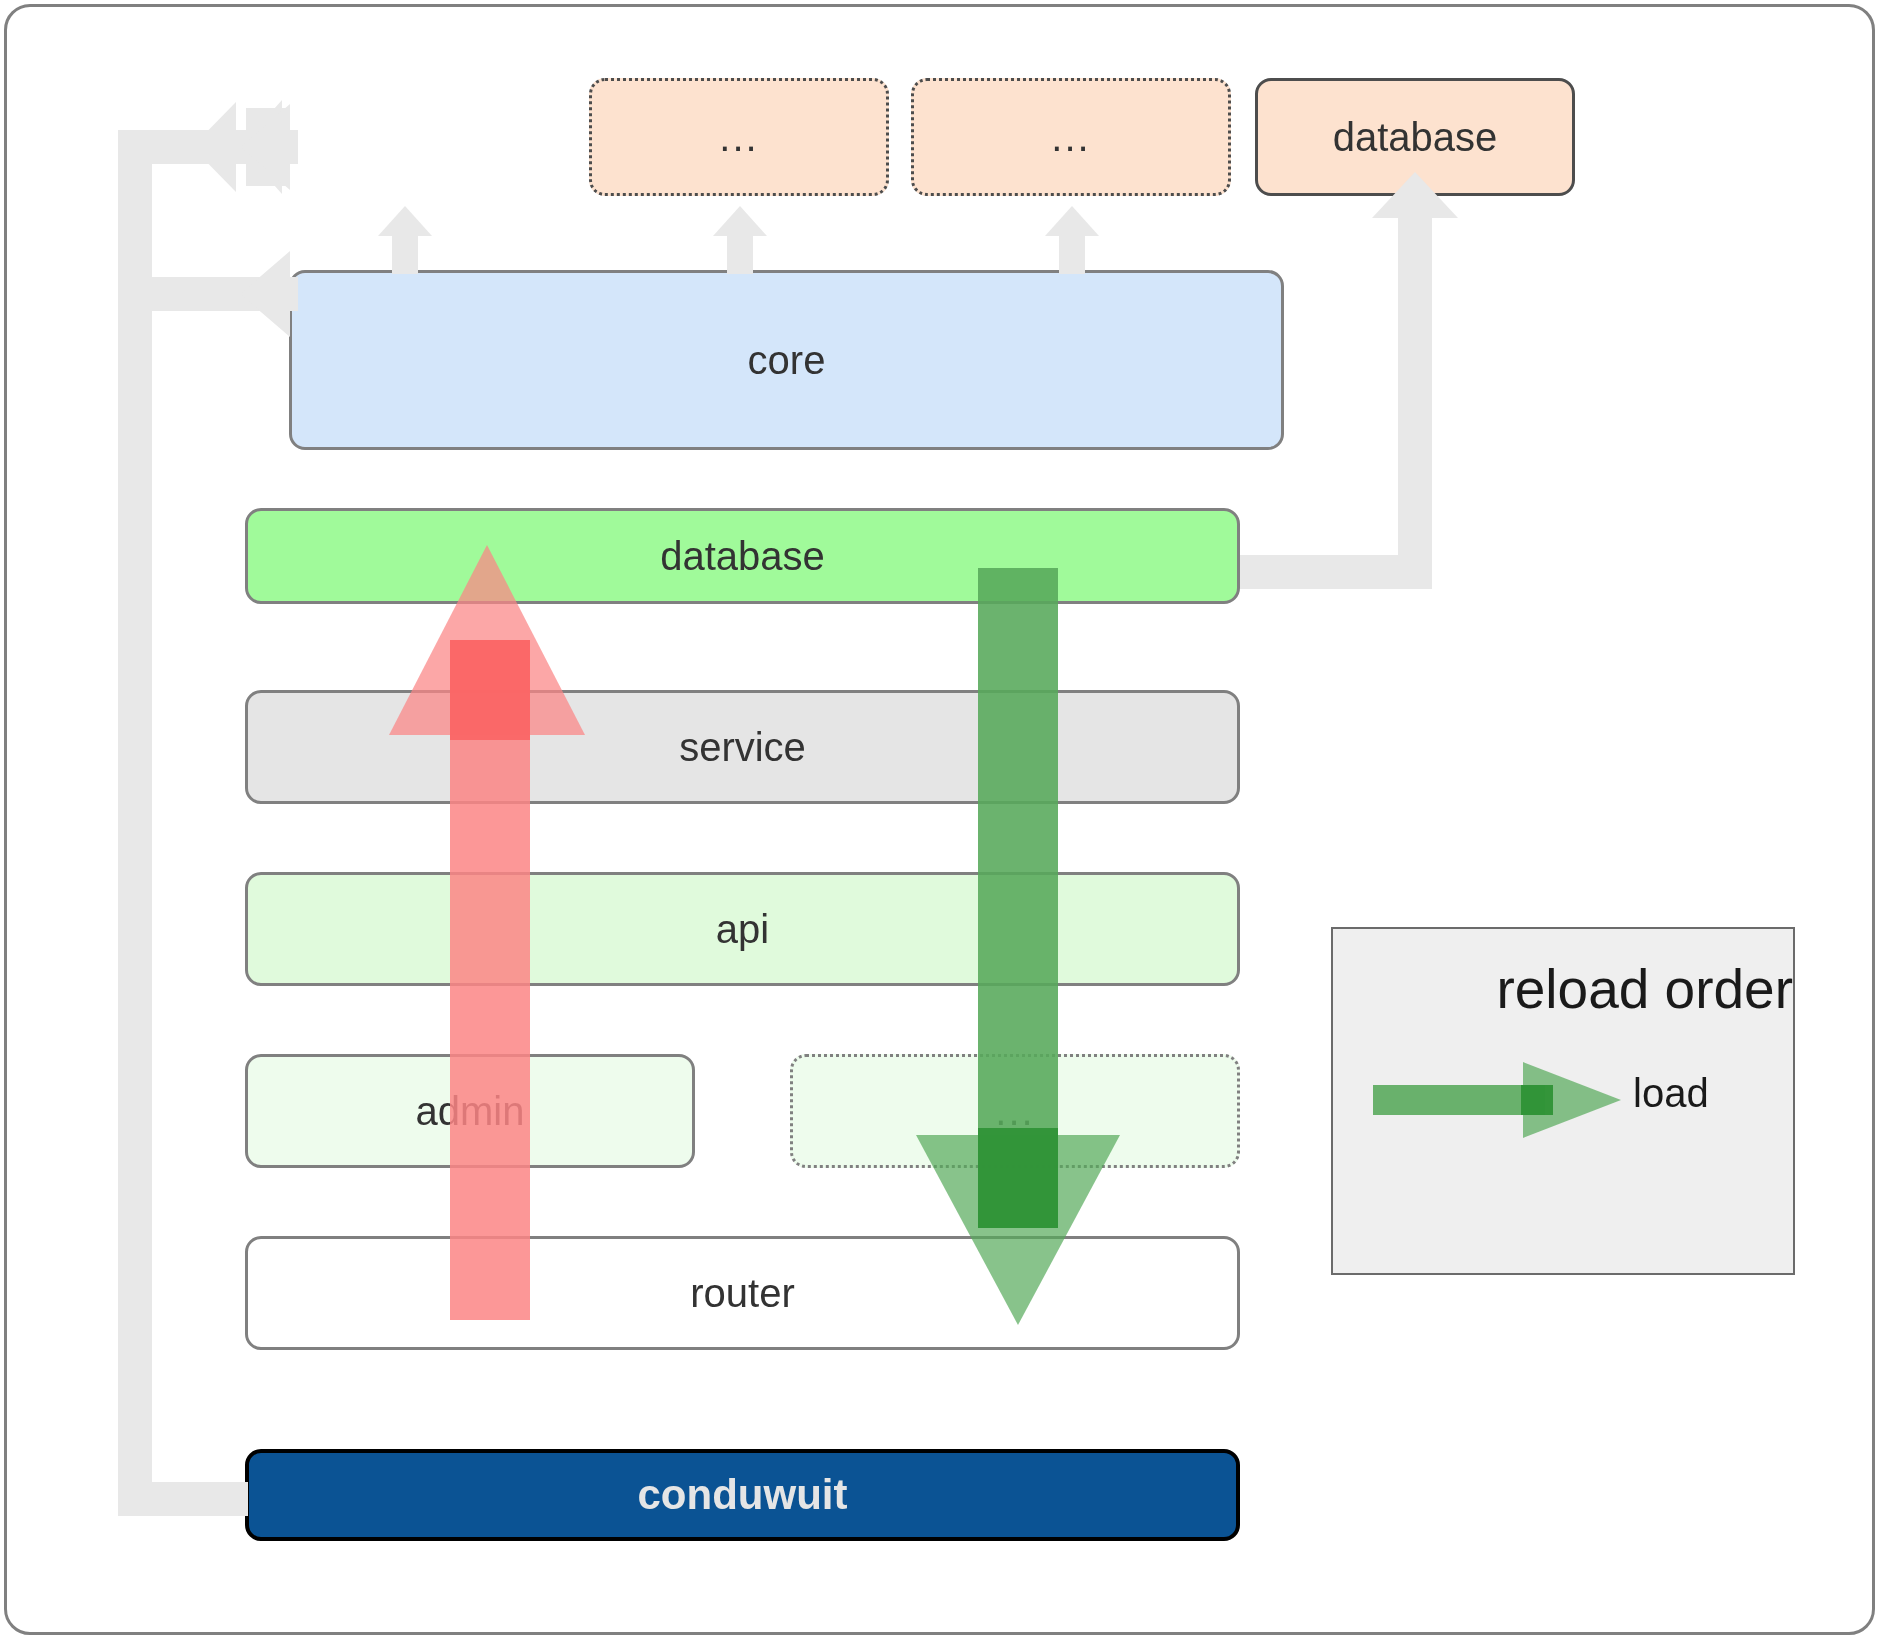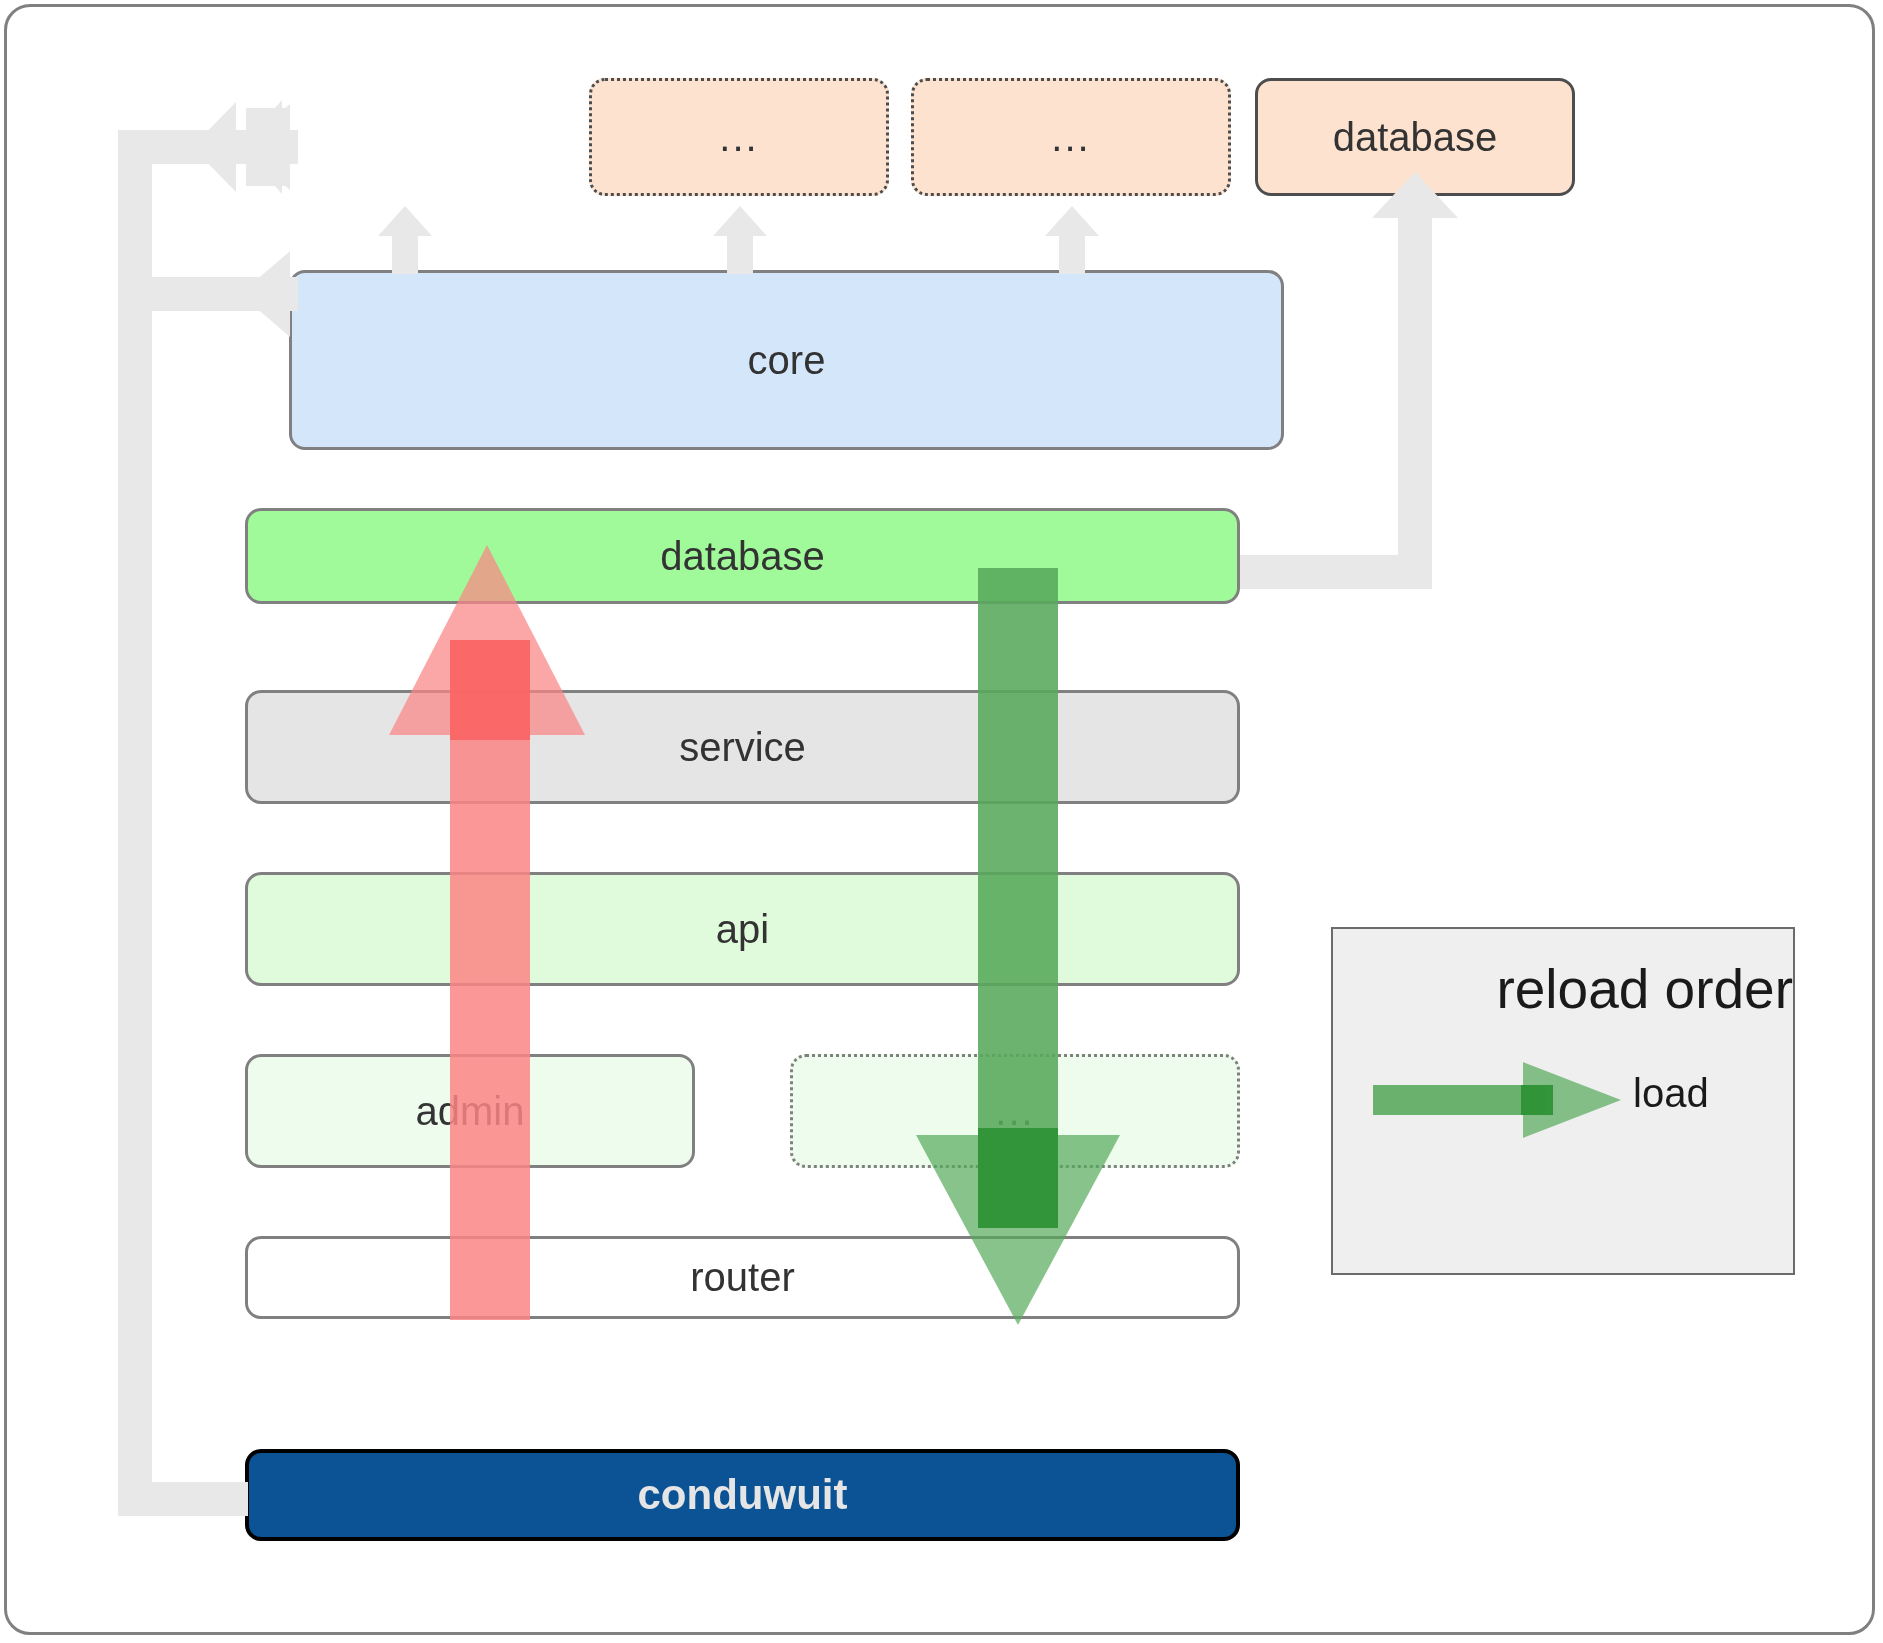--- a/index.html
+++ b/index.html
@@ -203,21 +203,21 @@
   </div>
 
   <div class="box admrow box-gray" style="left:245px; top:1054px; width:450px; height:114px;">
     <span class="label">admin</span>
   </div>
 
   <div class="box admrow box-graydot" style="left:790px; top:1054px; width:450px; height:114px;">
     <span class="label dots">...</span>
   </div>
 
-  <div class="box rtrrow box-gray" style="left:245px; top:1236px; width:995px; height:83px;">
+  <div class="box rtrrow box-gray" style="left:245px; top:1236px; width:995px; height:114px;">
     <span class="label">router</span>
   </div>
 
   <div id="conduwuit">
     <span class="label">conduwuit</span>
   </div>
 
   <svg class="layer arrows-over" viewBox="0 0 1883 1643">
 
     <g>

